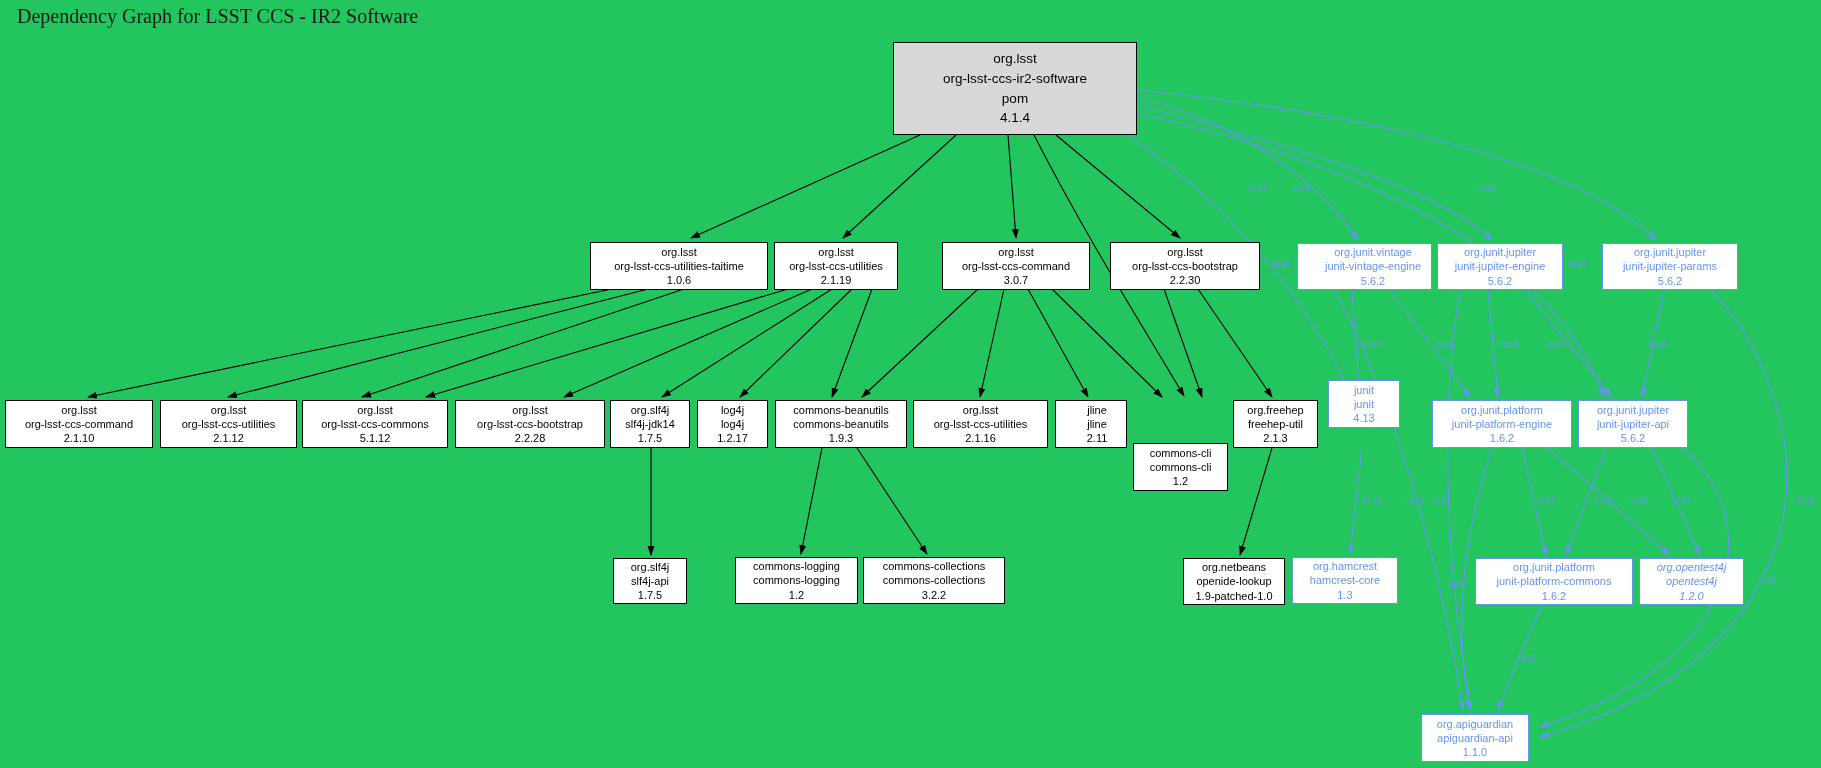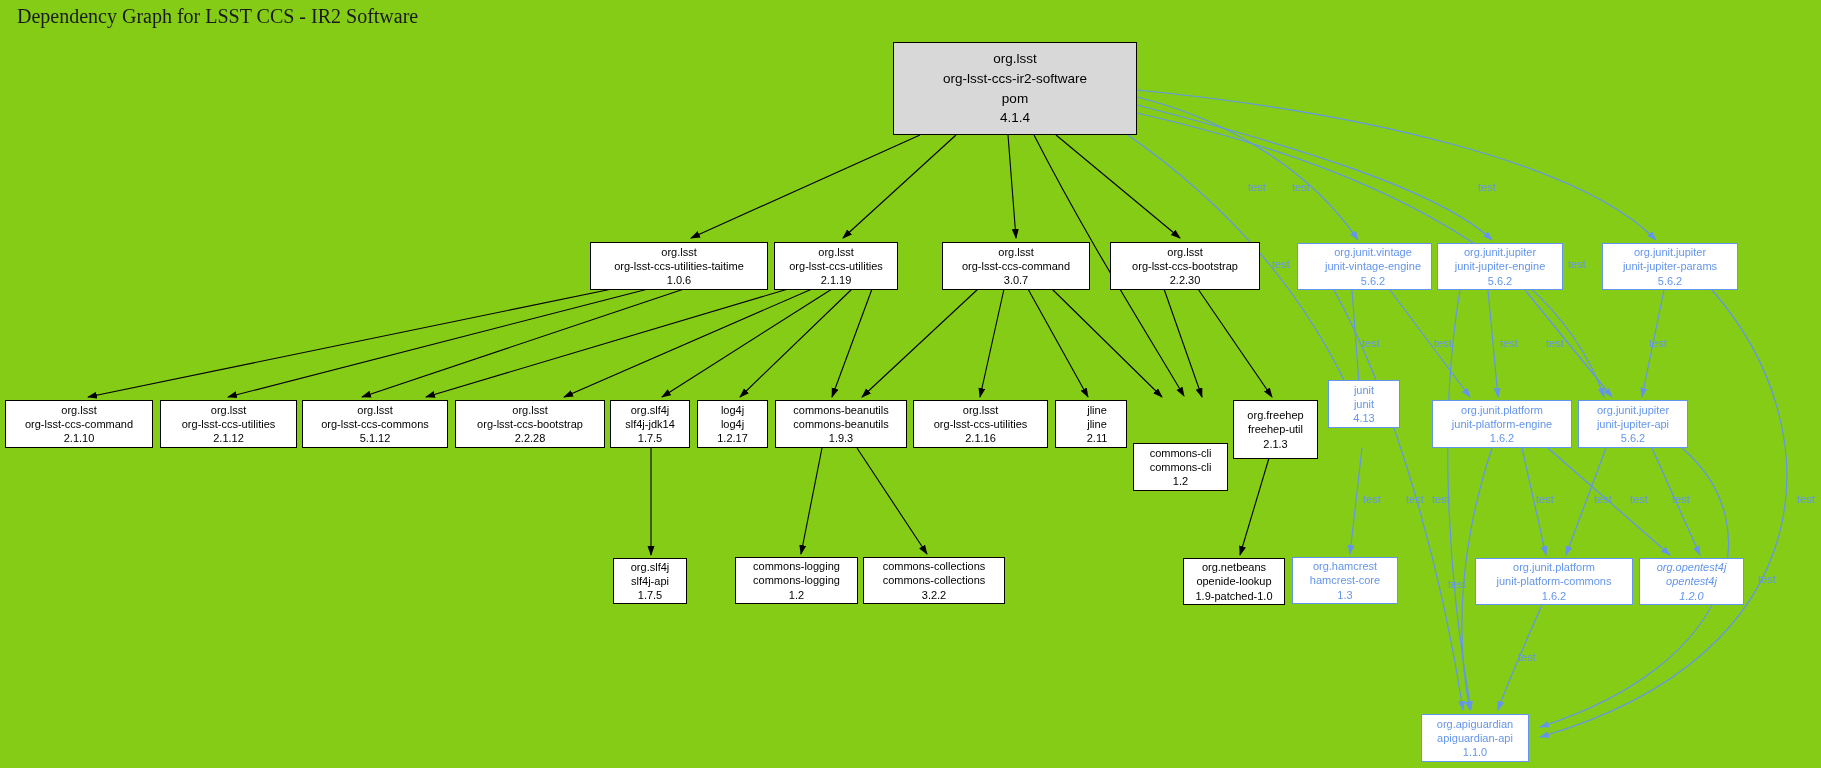--- a/index.html
+++ b/index.html
@@ -1,16 +1,16 @@
 <!DOCTYPE html>
 <html><head>
 <meta charset="utf-8">
 <style>
   html,body{margin:0;padding:0;background:#ffffff;}
-  .canvas{position:relative;width:1821px;height:768px;background:#84cc16;overflow:hidden;
+  .canvas{position:relative;width:1821px;height:768px;background:#22c55e;overflow:hidden;
           font-family:"Liberation Sans",sans-serif;}
   .graph-title{position:absolute;left:17px;top:5px;font-family:"Liberation Serif",serif;
                font-size:20px;color:#1a1a1a;white-space:nowrap;}
   svg.edges-layer{position:absolute;left:0;top:0;z-index:1;}
   .nodes-layer{position:absolute;left:0;top:0;width:100%;height:100%;z-index:2;pointer-events:none;}
   .node{position:absolute;display:flex;flex-direction:column;justify-content:center;align-items:center;
         text-align:center;font-size:11px;line-height:1.3;box-sizing:border-box;background:#ffffff;}
   .node .nline{white-space:nowrap;}
   .node.black{border:1.3px solid #000000;color:#000000;}
   .node.blue{border:1.3px solid #6495ED;color:#6495ED;}
@@ -187,21 +187,21 @@
       <div class="node black" style="left: 1055px; top: 400px; width: 72px; height: 48px; padding-left: 12px;">
         <div class="nline">jline</div>
         <div class="nline">jline</div>
         <div class="nline">2.11</div>
       </div>
       <div class="node black" style="left: 1133px; top: 400px; width: 95px; height: 48px; margin-top: 43px;">
         <div class="nline">commons-cli</div>
         <div class="nline">commons-cli</div>
         <div class="nline">1.2</div>
       </div>
-      <div class="node black" style="left: 1233px; top: 400px; width: 85px; height: 59px;">
+      <div class="node black" style="left: 1233px; top: 400px; width: 85px; height: 48px;">
         <div class="nline">org.freehep</div>
         <div class="nline">freehep-util</div>
         <div class="nline">2.1.3</div>
       </div>
       <div class="node blue" style="left: 1328px; top: 380px; width: 72px; height: 48px;">
         <div class="nline">junit</div>
         <div class="nline">junit</div>
         <div class="nline">4.13</div>
       </div>
       <div class="node blue" style="left: 1432px; top: 400px; width: 140px; height: 48px;">

